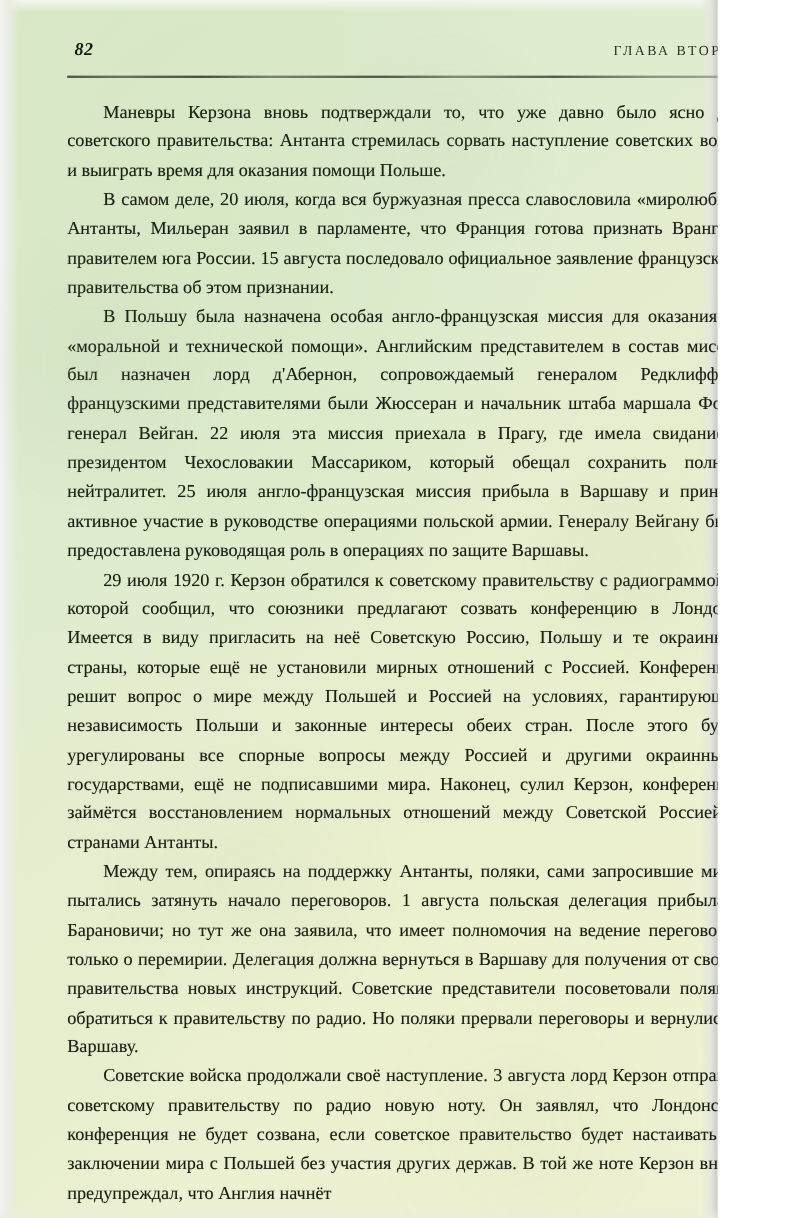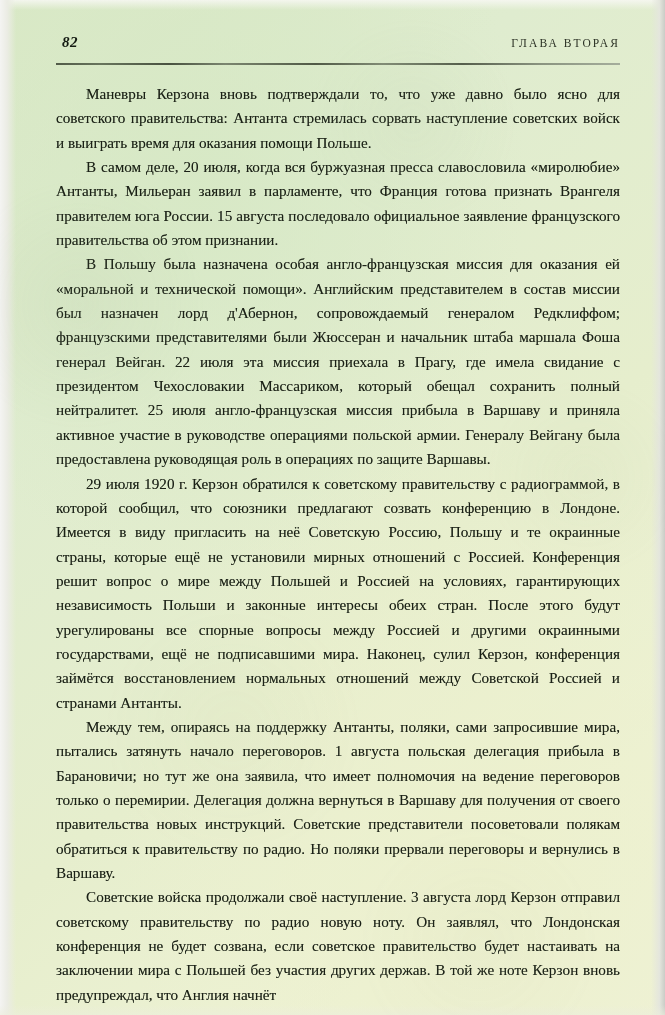--- a/index.html
+++ b/index.html
@@ -3,21 +3,21 @@
 <meta charset="utf-8">
 <style>
   html, body {
     margin: 0;
     padding: 0;
     background: #ffffff;
   }
 
   #page {
     position: relative;
-    width: 665px;
+    width: 598px;
     height: 1015px;
     overflow: hidden;
     background: #e2ecd2;
     background-image:
       radial-gradient(ellipse 70% 55% at 30% 18%, rgba(214,232,196,0.85) 0%, rgba(214,232,196,0) 70%),
       radial-gradient(ellipse 80% 60% at 75% 85%, rgba(236,240,205,0.9) 0%, rgba(236,240,205,0) 72%),
       linear-gradient(140deg, #d9e8c6 0%, #dfeccf 28%, #e6eecd 58%, #eef2d4 82%, #f0f2d8 100%);
     font-family: "Liberation Serif", "DejaVu Serif", serif;
     color: #1b2118;
   }

